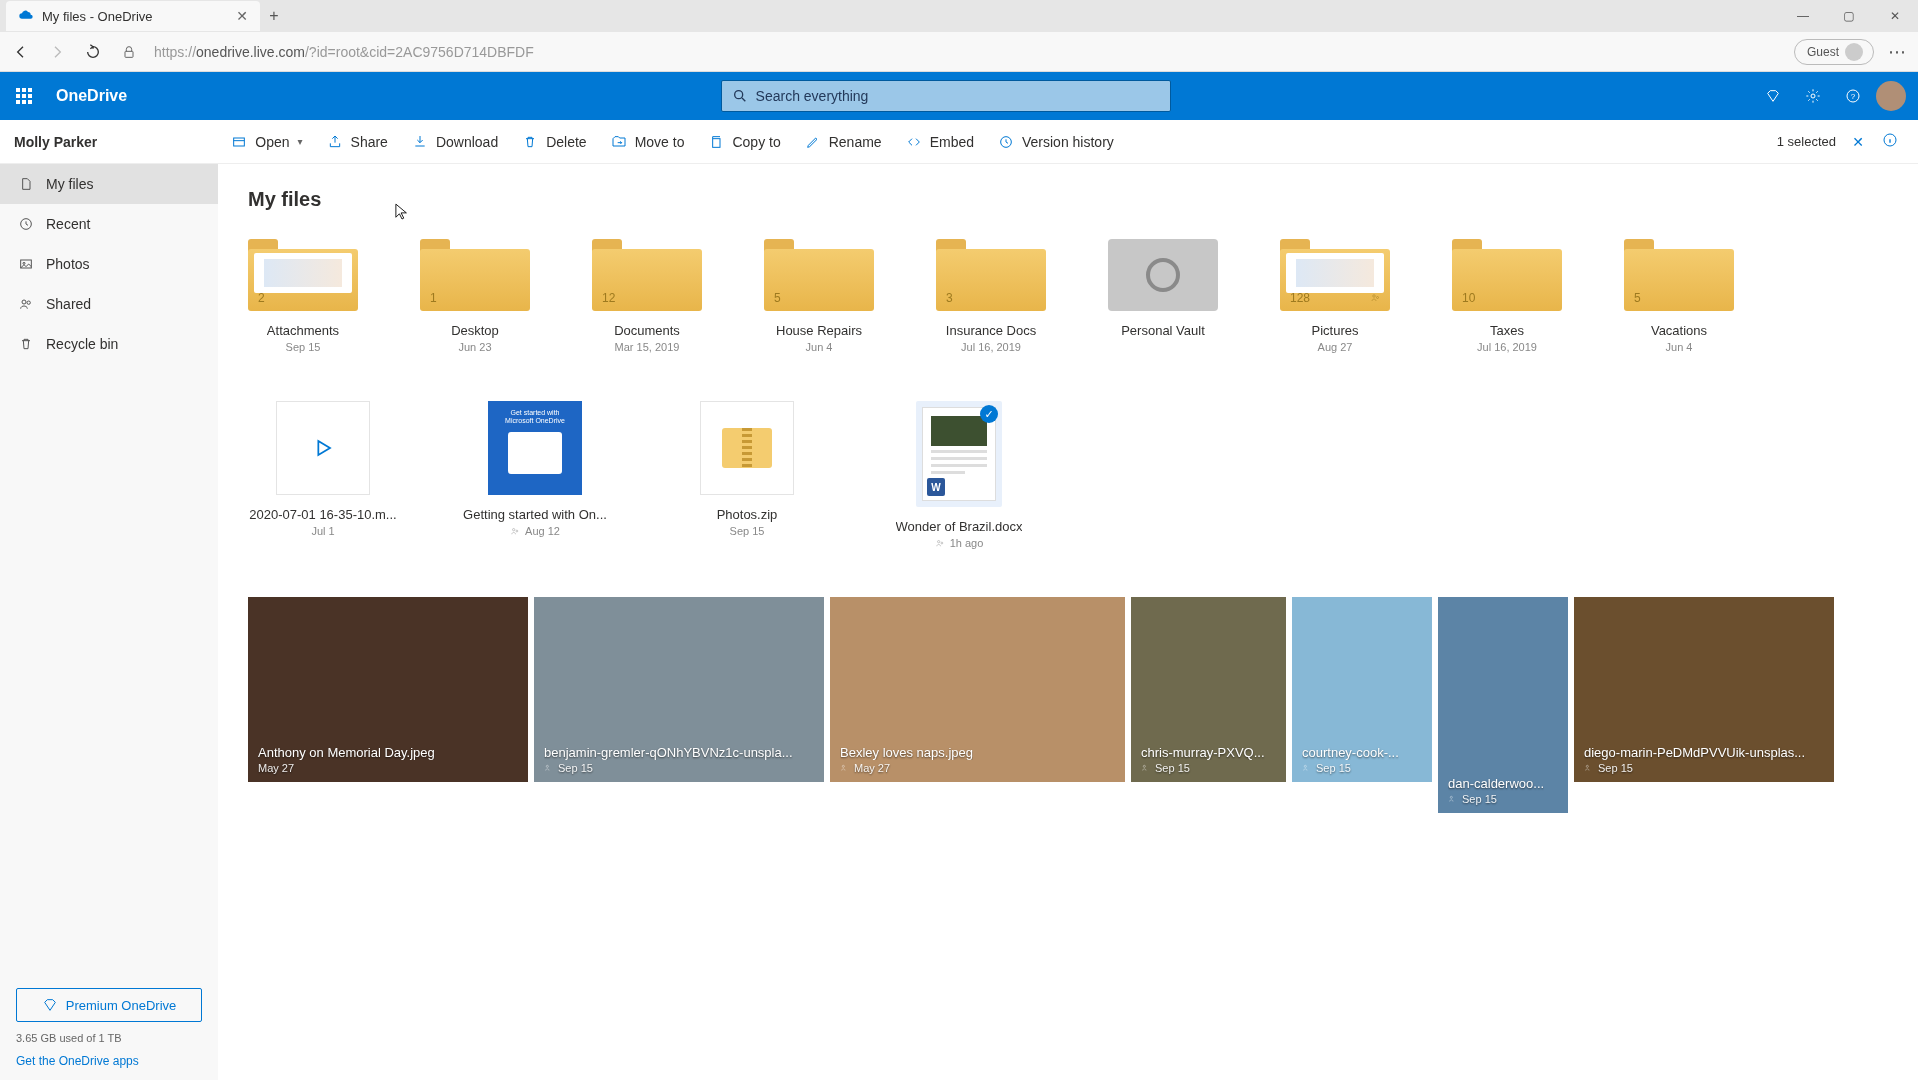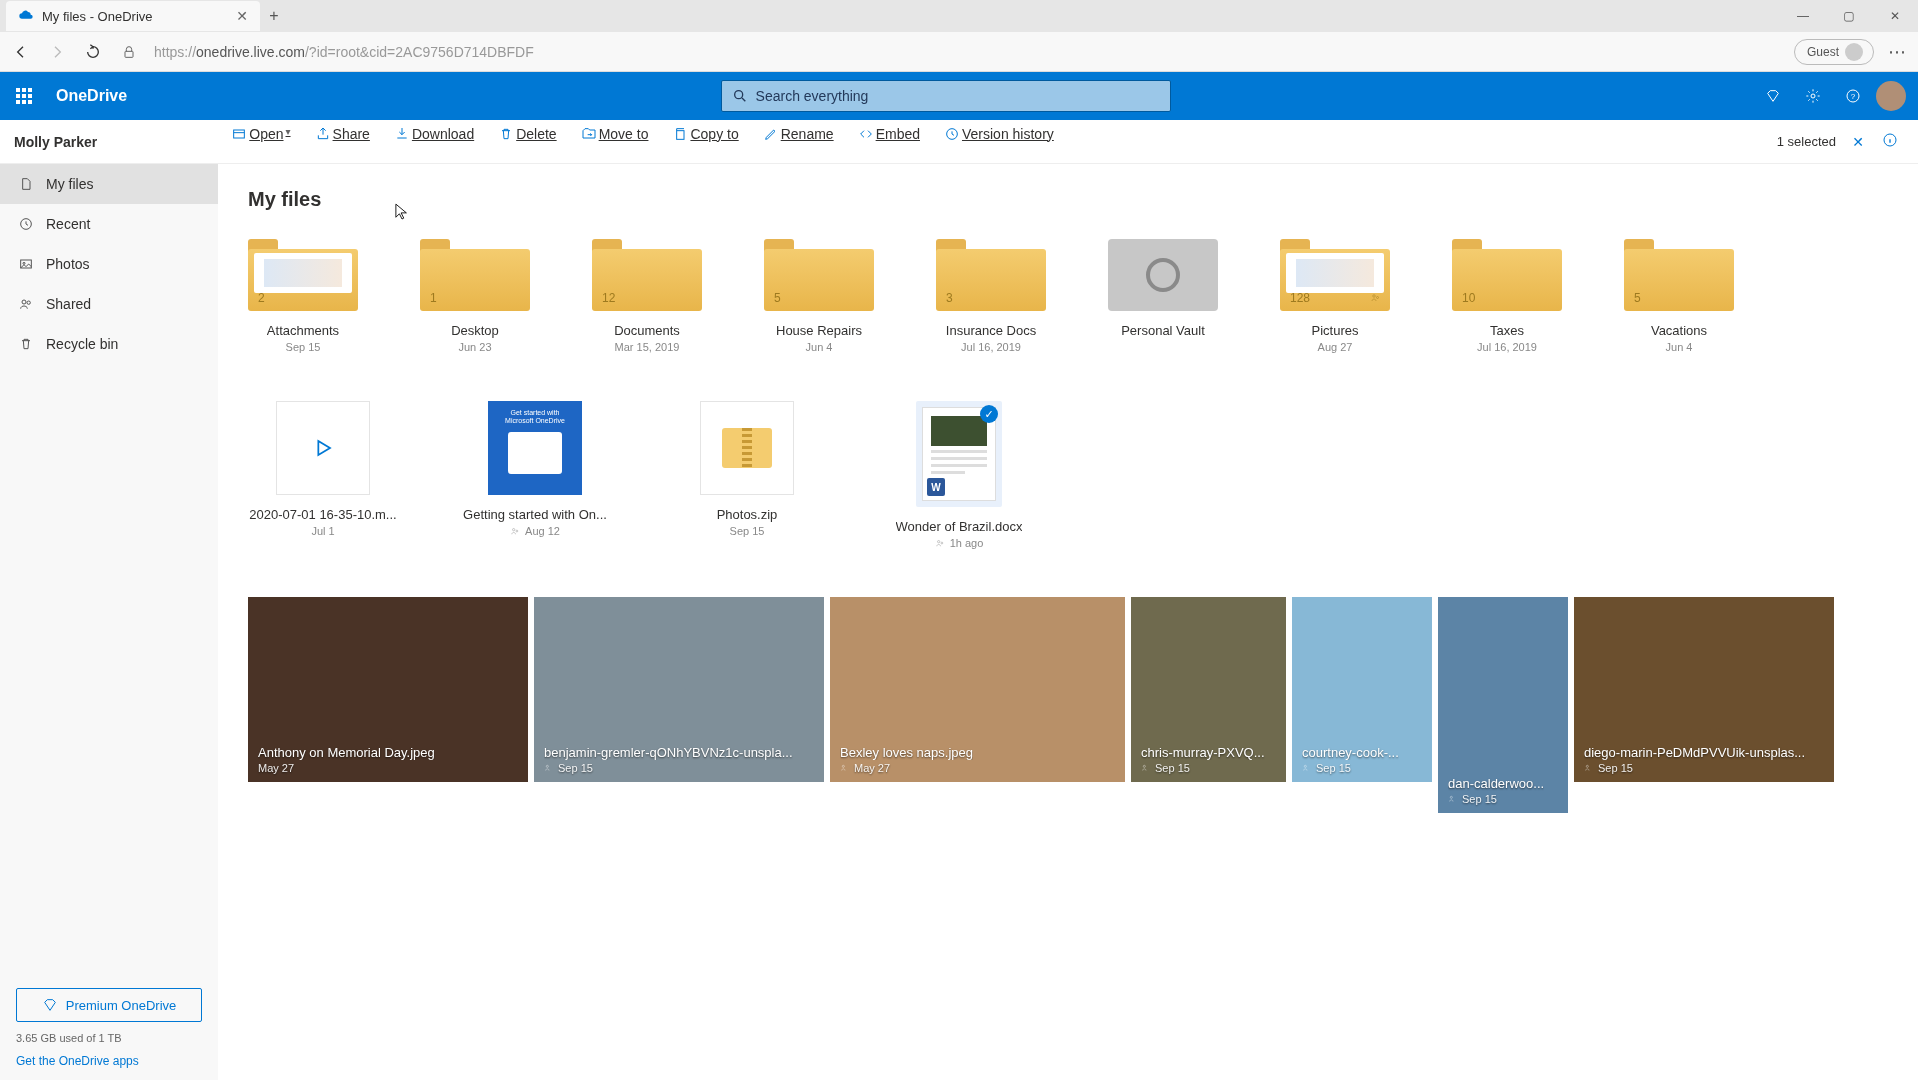--- a/index.html
+++ b/index.html
@@ -33,21 +33,21 @@
 .search-box { width:450px; height:32px; background:#9bc7e8; border:1px solid #005a9e; border-radius:2px; display:flex; align-items:center; padding:0 10px; gap:8px; color:#23395a; }
 .search-box input { flex:1; border:none; background:transparent; outline:none; font-size:14px; color:#0c4a6e; }
 .search-box input::placeholder { color:#23395a; }
 .header-actions { display:flex; align-items:center; gap:6px; padding-right:12px; }
 .header-actions .act { width:34px; height:34px; display:flex; align-items:center; justify-content:center; color:#fff; }
 .profile-pic { width:30px; height:30px; border-radius:50%; background:#b08f76; }
 
 
 .command-bar { height:44px; border-bottom:1px solid #eee; display:flex; align-items:center; padding:0 14px; gap:4px; font-size:14px; color:#323130; }
 .command-bar .user { font-weight:600; margin-right:120px; }
-.cmd { display:flex; align-items:flex-start; gap:2px; padding:0 10px; height:32px; cursor:pointer;text-decoration:underline; }
+.cmd { display:flex; align-items:center; gap:8px; padding:0 10px; height:32px; cursor:pointer; }
 .cmd svg { width:16px; height:16px; }
 .cmd .chev { font-size:10px; color:#666; }
 .cmd-spacer { flex:1; }
 .selcount { font-size:13px; margin-right:4px; }
 .close-sel { width:28px; text-align:center; color:#0078D4; font-size:14px; }
 .info-ic { width:28px; text-align:center; color:#0078D4; }
 
 
 .workspace { display:flex; height:calc(1080px - 32px - 40px - 48px - 44px); }
 .sidebar { width:218px; background:#f8f8f8; display:flex; flex-direction:column; padding-top:0; }

